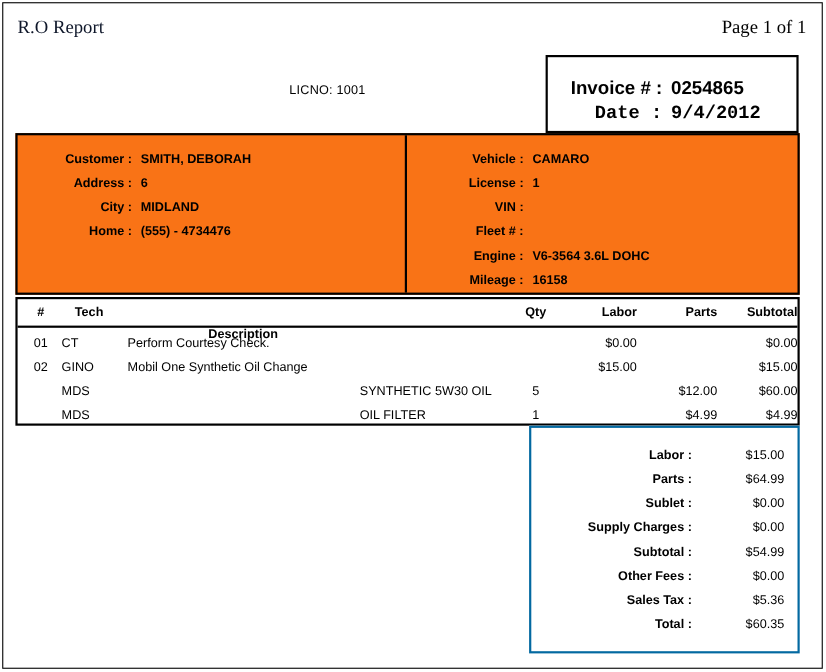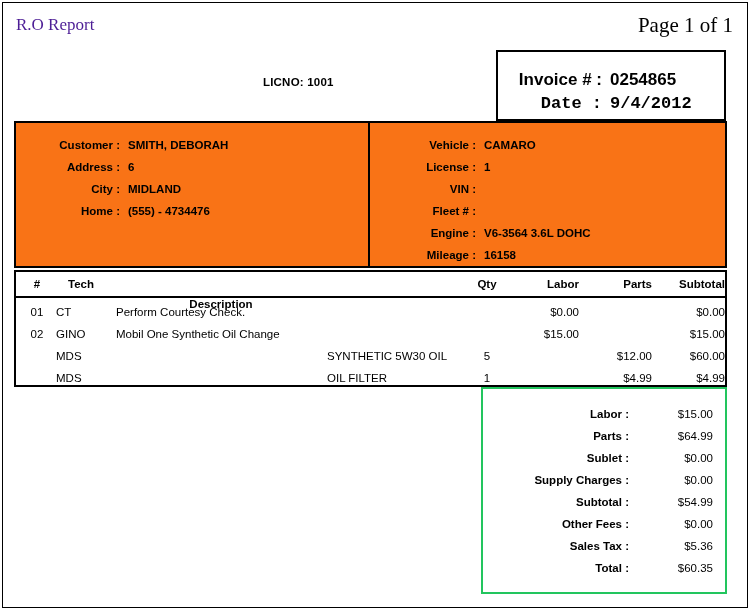--- a/index.html
+++ b/index.html
@@ -31,41 +31,41 @@
   }
 
   
   .report-title {
     position: absolute;
     left: 16px;
     top: 15px;
     font-family: "Liberation Serif", serif;
     font-size: 17px;
     line-height: 20px;
-    color: #4c1d95;
+    color: #0f172a;
     white-space: nowrap;
   }
   .page-number {
     position: absolute;
     right: 18px;
     top: 15px;
     font-family: "Liberation Serif", serif;
-    font-size: 21px;
+    font-size: 17px;
     line-height: 20px;
     color: #000;
     white-space: nowrap;
     text-align: right;
   }
 
   .licno {
     position: absolute;
     left: 219px;
     top: 76px;
     font-size: 11.5px;
-    font-weight: bold;
+    font-weight: normal;
     letter-spacing: 0.2px;
     white-space: nowrap;
     padding-left: 44px;
   }
 
   
   .invoice-box {
     position: absolute;
     left: 496px;
     top: 50px;
@@ -186,21 +186,21 @@
   .c-parts { left: 578px; width: 58px; text-align: right; }
   .c-sub   { left: 651px; width: 58px; text-align: right; }
 
   
   .totals-box {
     position: absolute;
     left: 481px;
     top: 387px;
     width: 246px;
     height: 207px;
-    border: 2px solid #22c55e;
+    border: 2px solid #0369a1;
     box-sizing: border-box;
     background: #fff;
   }
   .tot-row {
     position: absolute;
     left: 0;
     width: 100%;
     height: 17px;
     font-size: 11.5px;
     white-space: nowrap;

